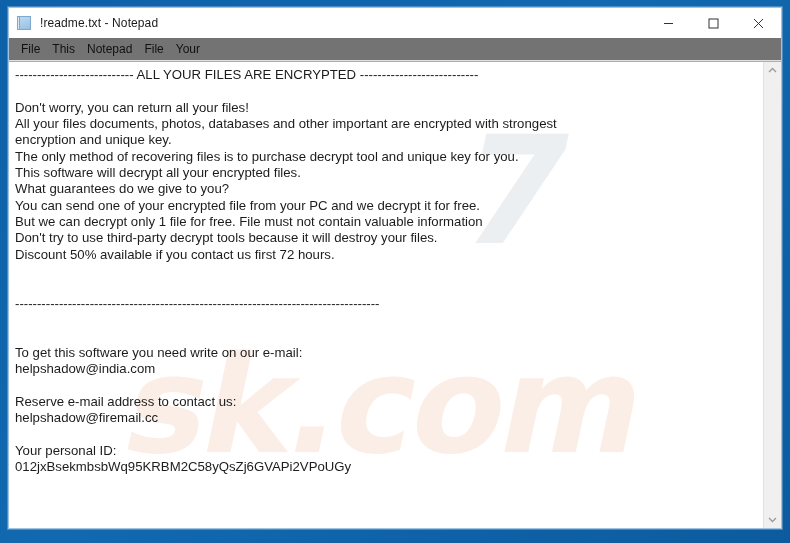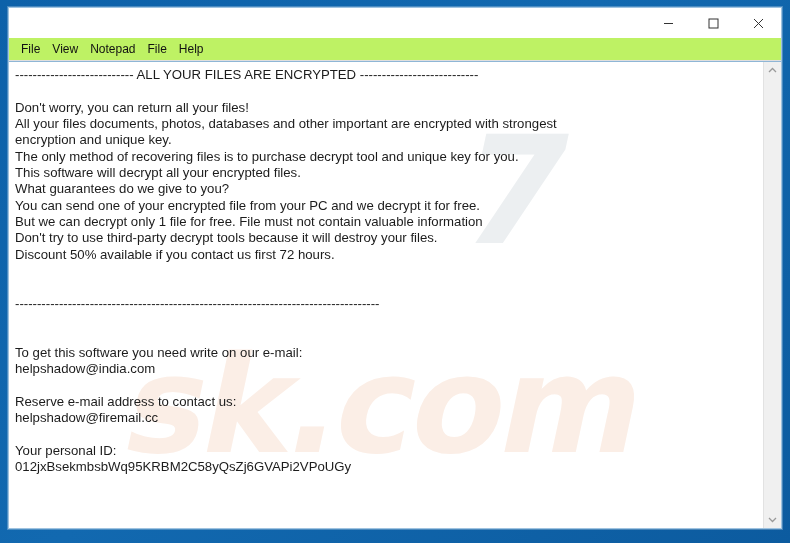--- a/index.html
+++ b/index.html
@@ -95,21 +95,21 @@
     justify-content: center;
     background: transparent;
     border: none;
     padding: 0;
   }
   .winbtn svg { display:block; }
 
   
   #menubar {
     height: 22px;
-    background: #bef264;
+    background: #737373;
     display: flex;
     align-items: center;
     padding-left: 6px;
     flex: 0 0 auto;
     border-bottom: 1px solid #dfdfdf;
   }
   .menu-item {
     font-size: 12px;
     color: #111111;
     padding: 2px 6px;
@@ -196,20 +196,27 @@
   }
 </style>
 </head>
 <body>
 
 <div id="desktop">
 
   <div id="window">
 
     <div id="titlebar">
+      <div id="title-left">
+        <span class="np-icon">
+          <span class="fold"></span>
+          <span class="sheet"></span>
+        </span>
+        <span id="title-text">!readme.txt - Notepad</span>
+      </div>
 
       <div id="winbtns">
         <div class="winbtn" id="btn-min">
           <svg width="11" height="11" viewBox="0 0 11 11" aria-hidden="true">
             <line x1="1" y1="5.5" x2="10" y2="5.5" stroke="#333" stroke-width="1"></line>
           </svg>
         </div>
         <div class="winbtn" id="btn-max">
           <svg width="11" height="11" viewBox="0 0 11 11" aria-hidden="true">
             <rect x="1" y="1" width="9" height="9" fill="none" stroke="#333" stroke-width="1"></rect>
@@ -219,24 +226,24 @@
           <svg width="11" height="11" viewBox="0 0 11 11" aria-hidden="true">
             <line x1="1" y1="1" x2="10" y2="10" stroke="#333" stroke-width="1"></line>
             <line x1="10" y1="1" x2="1" y2="10" stroke="#333" stroke-width="1"></line>
           </svg>
         </div>
       </div>
     </div>
 
     <div id="menubar">
       <div class="menu-item">File</div>
-      <div class="menu-item">View</div>
+      <div class="menu-item">This</div>
       <div class="menu-item">Notepad</div>
       <div class="menu-item">File</div>
-      <div class="menu-item">Help</div>
+      <div class="menu-item">Your</div>
     </div>
 
     <div id="editor-wrap">
 
       <div id="editor">
         <div class="wm" id="wm1">7</div>
         <div class="wm" id="wm2">sk.com</div>
         <div id="text">--------------------------- ALL YOUR FILES ARE ENCRYPTED ---------------------------
 
 Don't worry, you can return all your files!

